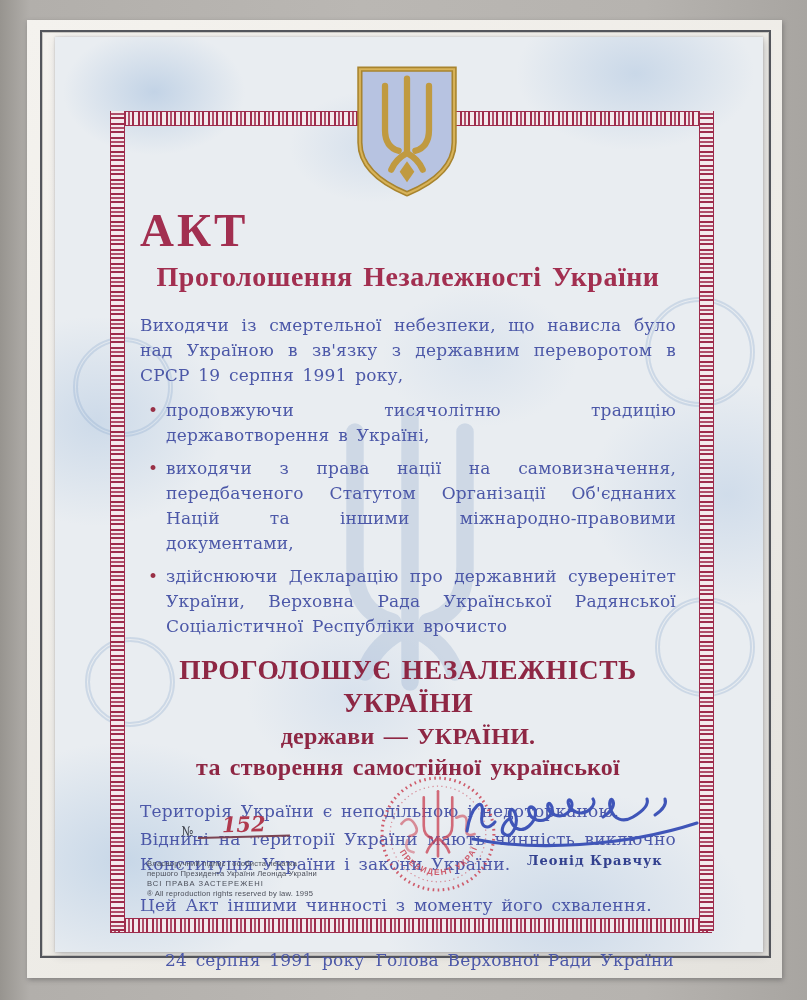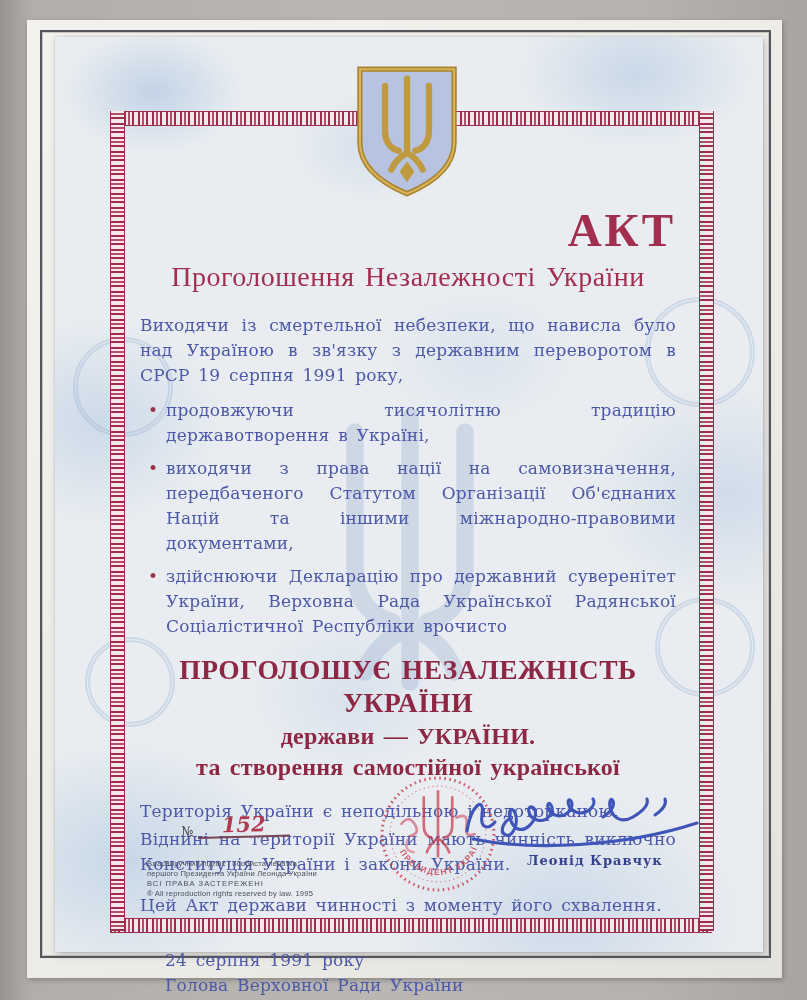--- a/index.html
+++ b/index.html
@@ -62,27 +62,27 @@
   .rb-left{left:55px;} .rb-right{left:644px;}
   
   .arms{position:absolute;left:297px;top:28px;}
   
   .content{
     position:absolute;left:85px;top:168px;width:536px;
     color:#4c58a8;font-size:17px;line-height:25px;
     word-spacing:3px;letter-spacing:.2px;
   }
   .doc-title{
-    margin:0;text-align:right;
+    margin:0;text-align:left;
     font-family:"Liberation Serif", serif;font-weight:bold;
     font-size:47px;line-height:50px;letter-spacing:3px;color:#a22f50;
   }
   .doc-subtitle{
     margin:6px 0 20px 0;text-align:center;
-    font-family:"Liberation Serif", serif;font-weight:normal;
+    font-family:"Liberation Serif", serif;font-weight:bold;
     font-size:28px;line-height:32px;color:#a22f50;letter-spacing:.5px;
   }
   .para{margin:0 0 10px 0;text-align:justify;}
   .bullets{margin:2px 0 4px 0;padding:0;list-style:none;}
   .bullets li{position:relative;padding-left:26px;margin:0 0 8px 0;text-align:justify;}
   .bullets li::before{
     content:"•";position:absolute;left:8px;top:0;color:#993046;font-size:17px;
   }
   .proclaim1{
     margin:14px 0 2px 0;text-align:center;
@@ -94,21 +94,20 @@
     font-family:"Liberation Serif", serif;font-weight:bold;
     font-size:24px;line-height:31px;color:#8e2744;
   }
   .closing{margin:16px 0 0 0;}
   .closing p{margin:0 0 3px 0;text-align:justify;}
   .closing p.gap{margin-top:16px;}
   .date-row{
     display:flex;justify-content:space-between;align-items:baseline;
     margin-top:30px;padding:0 2px 0 25px;
     font-size:17px;
-    flex-direction:column;
   }
   
   .stamp{position:absolute;left:322px;top:736px;}
   .signature{position:absolute;left:398px;top:742px;}
   .number{
     position:absolute;left:126px;top:778px;
     display:flex;align-items:flex-end;color:#3c3f49;
   }
   .number .no-label{font-size:13px;letter-spacing:1px;}
   .number .num-line{
@@ -180,21 +179,21 @@
         <li><span>здійснюючи Декларацію про державний суверенітет України, Верховна Рада Української Радянської Соціалістичної Республіки врочисто</span></li>
       </ul>
 
       <p class="proclaim1">ПРОГОЛОШУЄ НЕЗАЛЕЖНІСТЬ УКРАЇНИ</p>
       <p class="proclaim2">держави — УКРАЇНИ.</p>
       <p class="proclaim2">та створення самостійної української</p>
 
       <div class="closing">
         <p>Територія України є неподільною і недоторканою.</p>
         <p>Віднині на території України мають чинність виключно Конституція України і закони України.</p>
-        <p class="gap">Цей Акт держави чинності з моменту його схвалення.</p>
+        <p class="gap">Цей Акт іншими чинності з моменту його схвалення.</p>
       </div>
 
       <div class="date-row">
         <span>24 серпня 1991 року</span>
         <span>Голова Верховної Ради України</span>
       </div>
     </div>
 
     <svg class="stamp" width="122" height="122" viewBox="0 0 120 120">
       <g opacity=".85">

